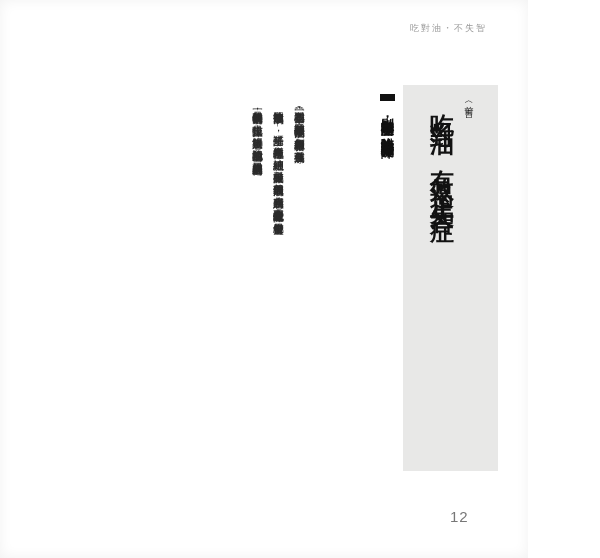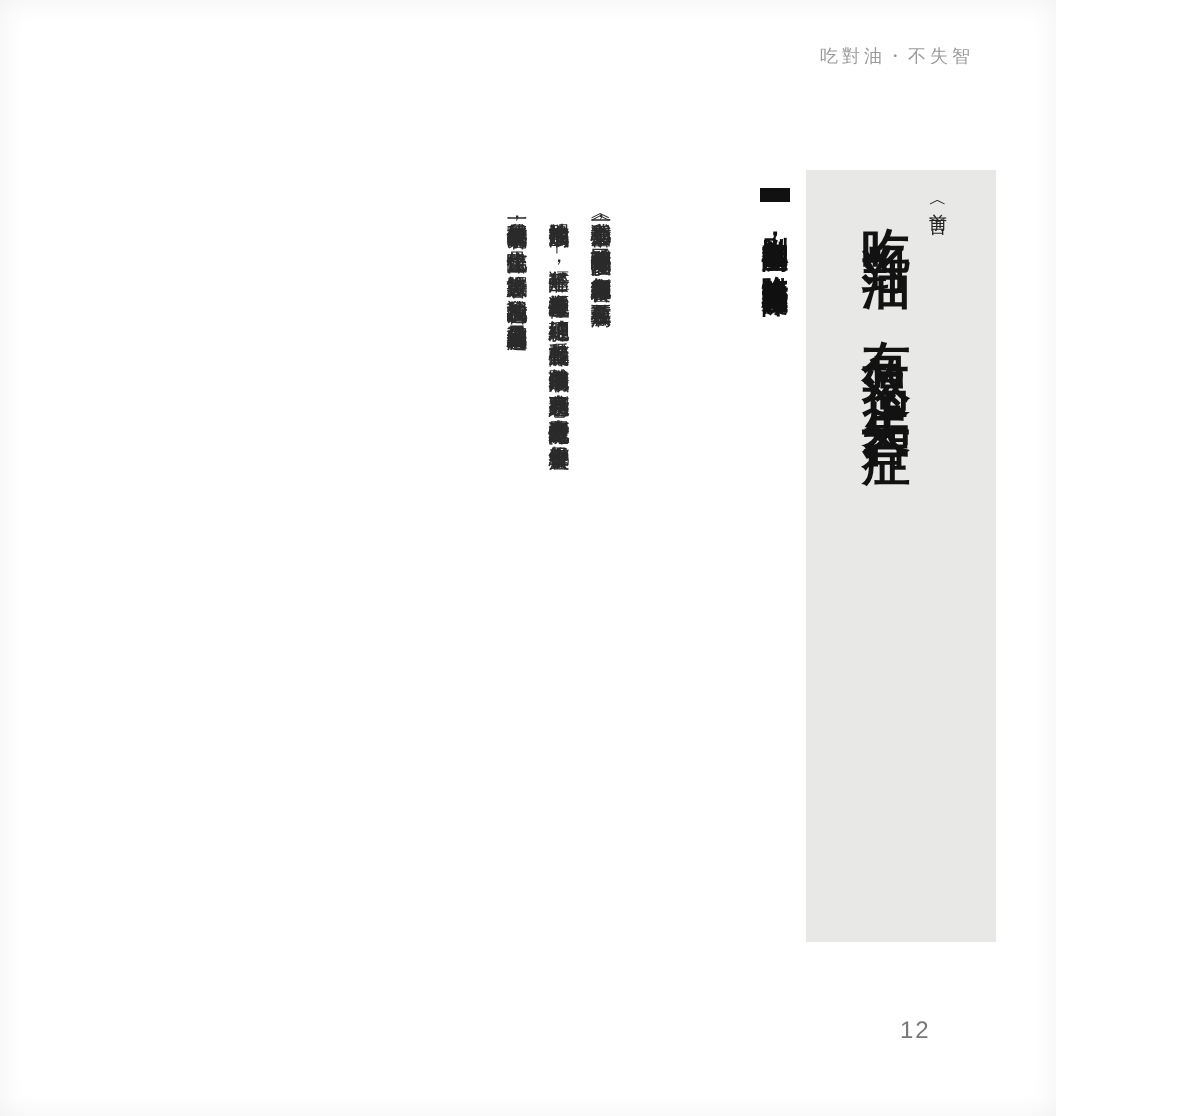--- a/index.html
+++ b/index.html
@@ -86,21 +86,21 @@
     color: #2b2b2b;
   }
   .body-text p {
     margin: 0;
     text-indent: 10.7px;
   }
   .page-number {
     position: absolute;
     left: 450px;
     top: 508px;
-    font-size: 12px;
+    font-size: 15px;
     color: #777;
     letter-spacing: 1px;
     font-family: "Liberation Sans", sans-serif;
   }
 </style>
 </head>
 <body>
 
 <div class="page">
 

